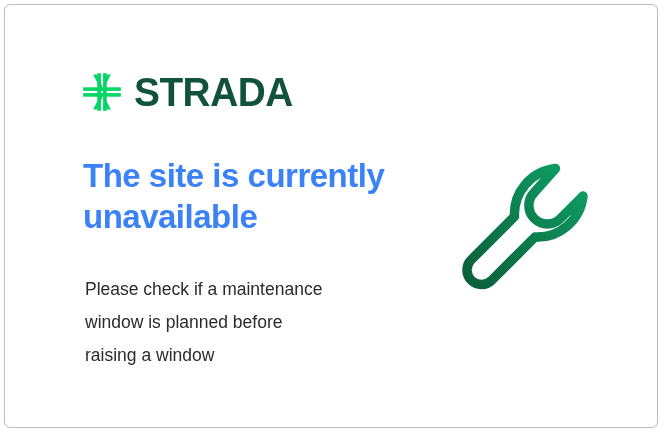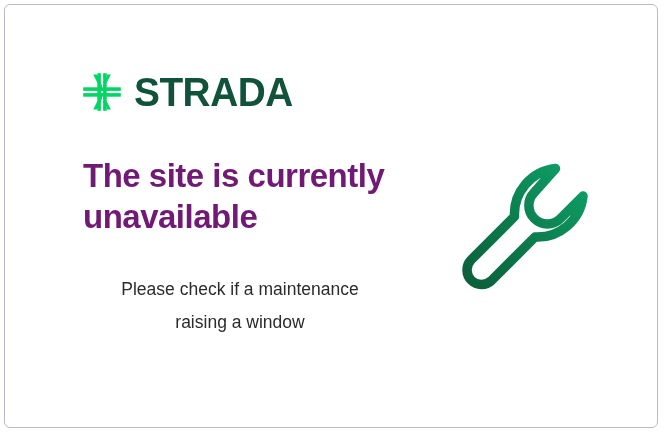--- a/index.html
+++ b/index.html
@@ -67,38 +67,38 @@
     position: absolute;
     left: 78px;
     top: 150px;
     width: 340px;
     margin: 0;
     font-family: "Liberation Sans", sans-serif;
     font-size: 33px;
     font-weight: 600;
     line-height: 41px;
     letter-spacing: -0.5px;
-    color: #701a75;
+    color: #3b82f6;
   }
 
   
   .body-copy {
     position: absolute;
     left: 80px;
     top: 268px;
     width: 310px;
     margin: 0;
     font-family: "Liberation Sans", sans-serif;
     font-size: 17.5px;
     font-weight: normal;
     line-height: 33px;
     letter-spacing: 0px;
     color: #2b2b2b;
   }
-  .body-copy span { display: block; text-align: center; }
+  .body-copy span { display: block; }
 
   
   .illustration {
     position: absolute;
     left: 452px;
     top: 152px;
     width: 158px;
     height: 158px;
   }
   .illustration svg {
@@ -132,20 +132,21 @@
           </g>
         </svg>
       </span>
       <span class="brand-word">STRADA</span>
     </div>
 
     <h1 class="headline">The site is currently unavailable</h1>
 
     <p class="body-copy">
       <span>Please check if a maintenance</span>
+      <span>window is planned before</span>
       <span>raising a window</span>
     </p>
 
     <div class="illustration">
       <svg viewBox="0 0 158 158" xmlns="http://www.w3.org/2000/svg" aria-hidden="true">
         <defs>
           <linearGradient id="wrenchGrad" x1="10" y1="148" x2="148" y2="10" gradientUnits="userSpaceOnUse">
             <stop offset="0" stop-color="#0a5a38"></stop>
             <stop offset="0.45" stop-color="#0c7a4c"></stop>
             <stop offset="1" stop-color="#10a96d"></stop>

